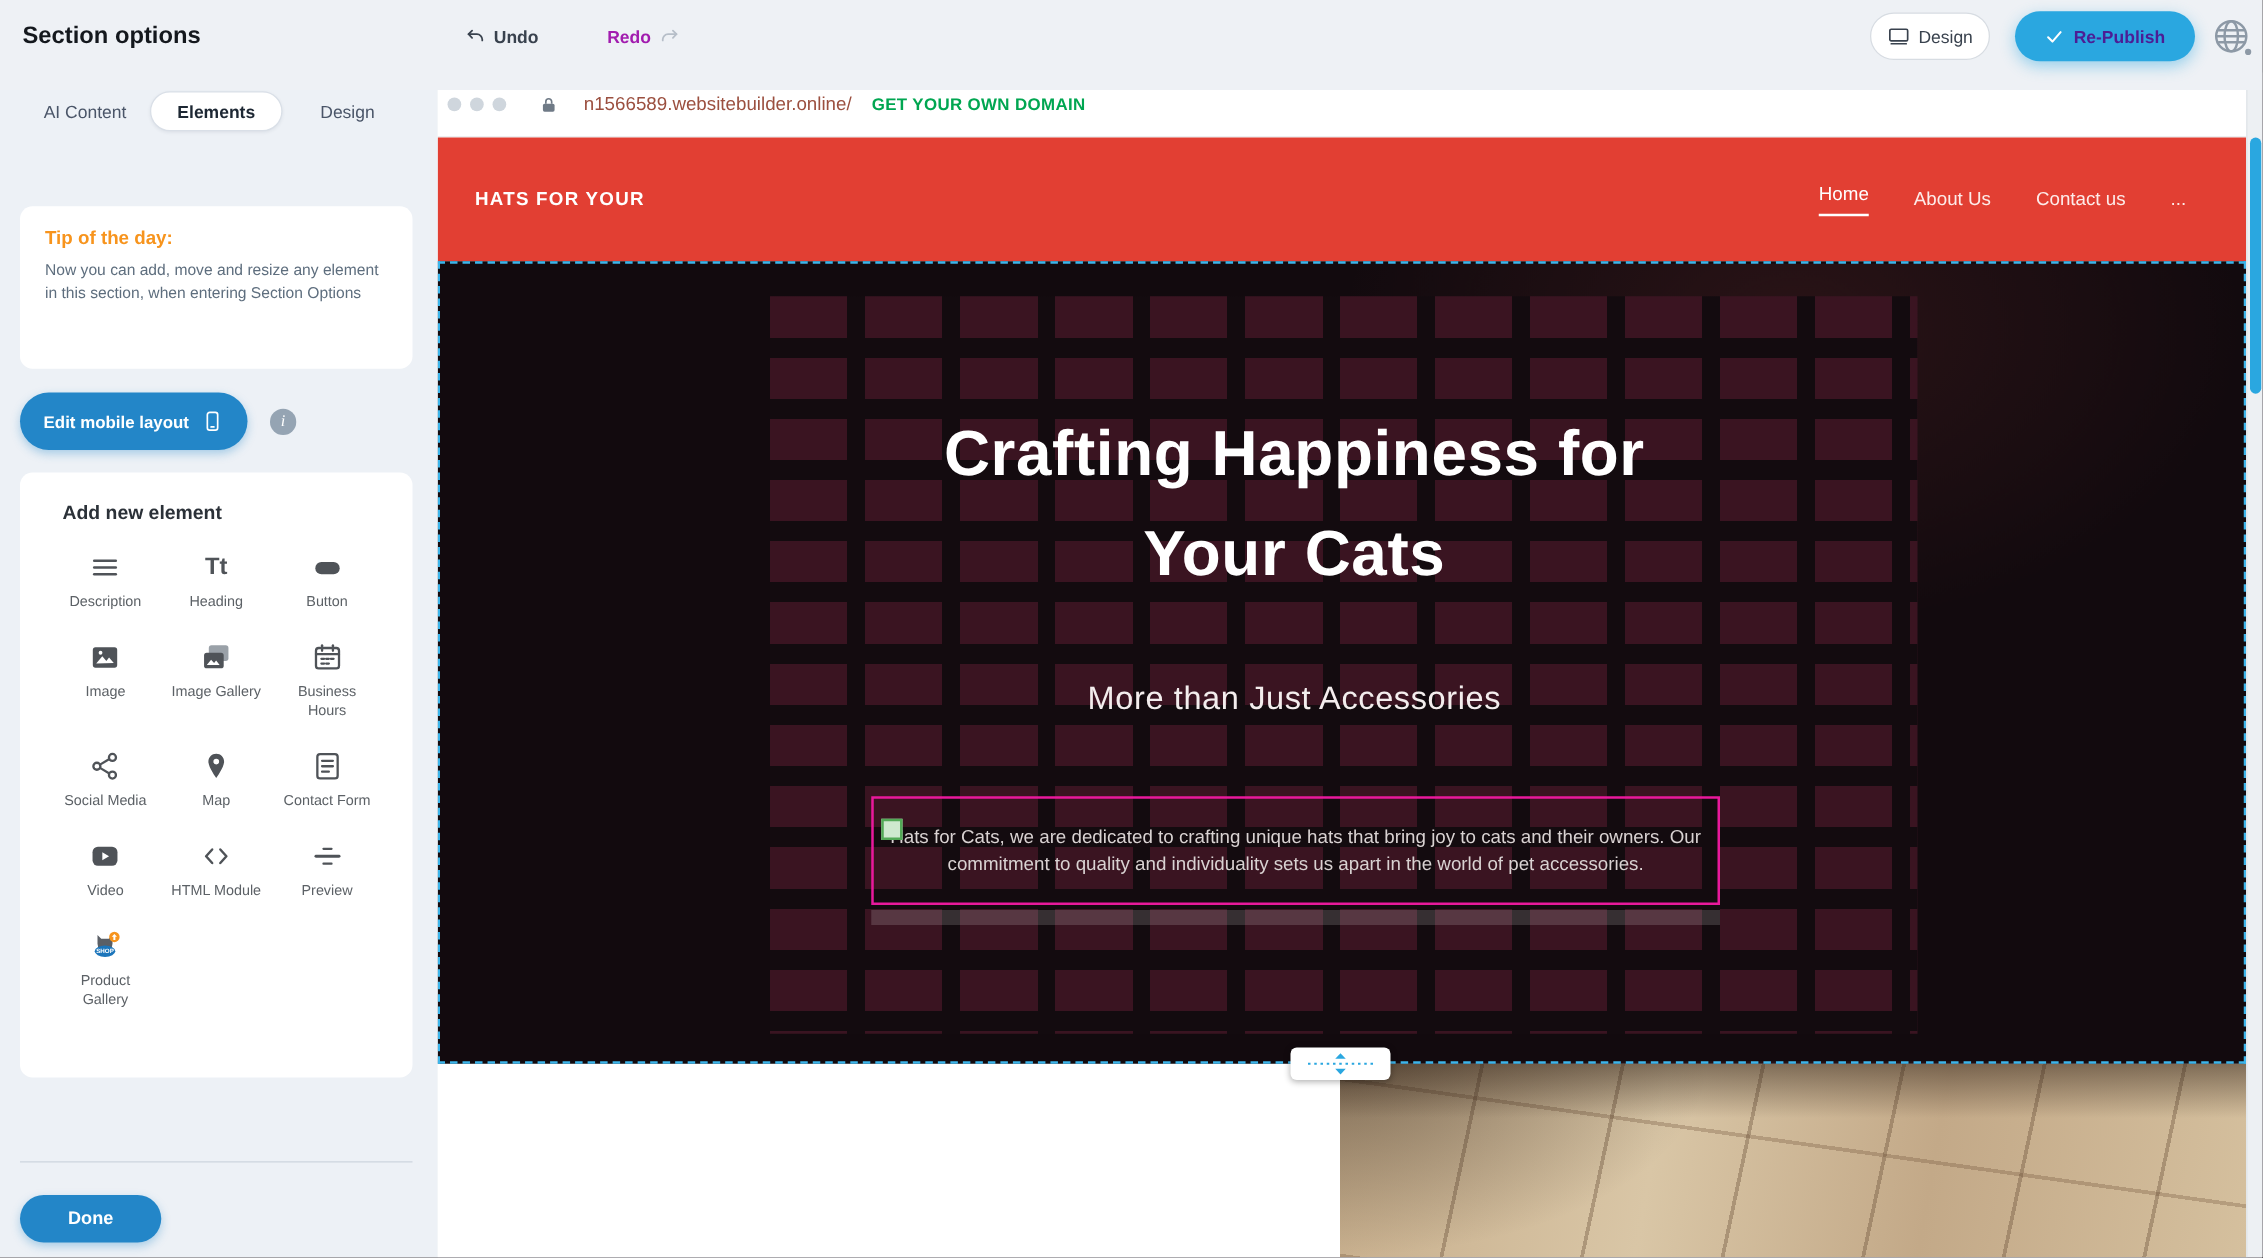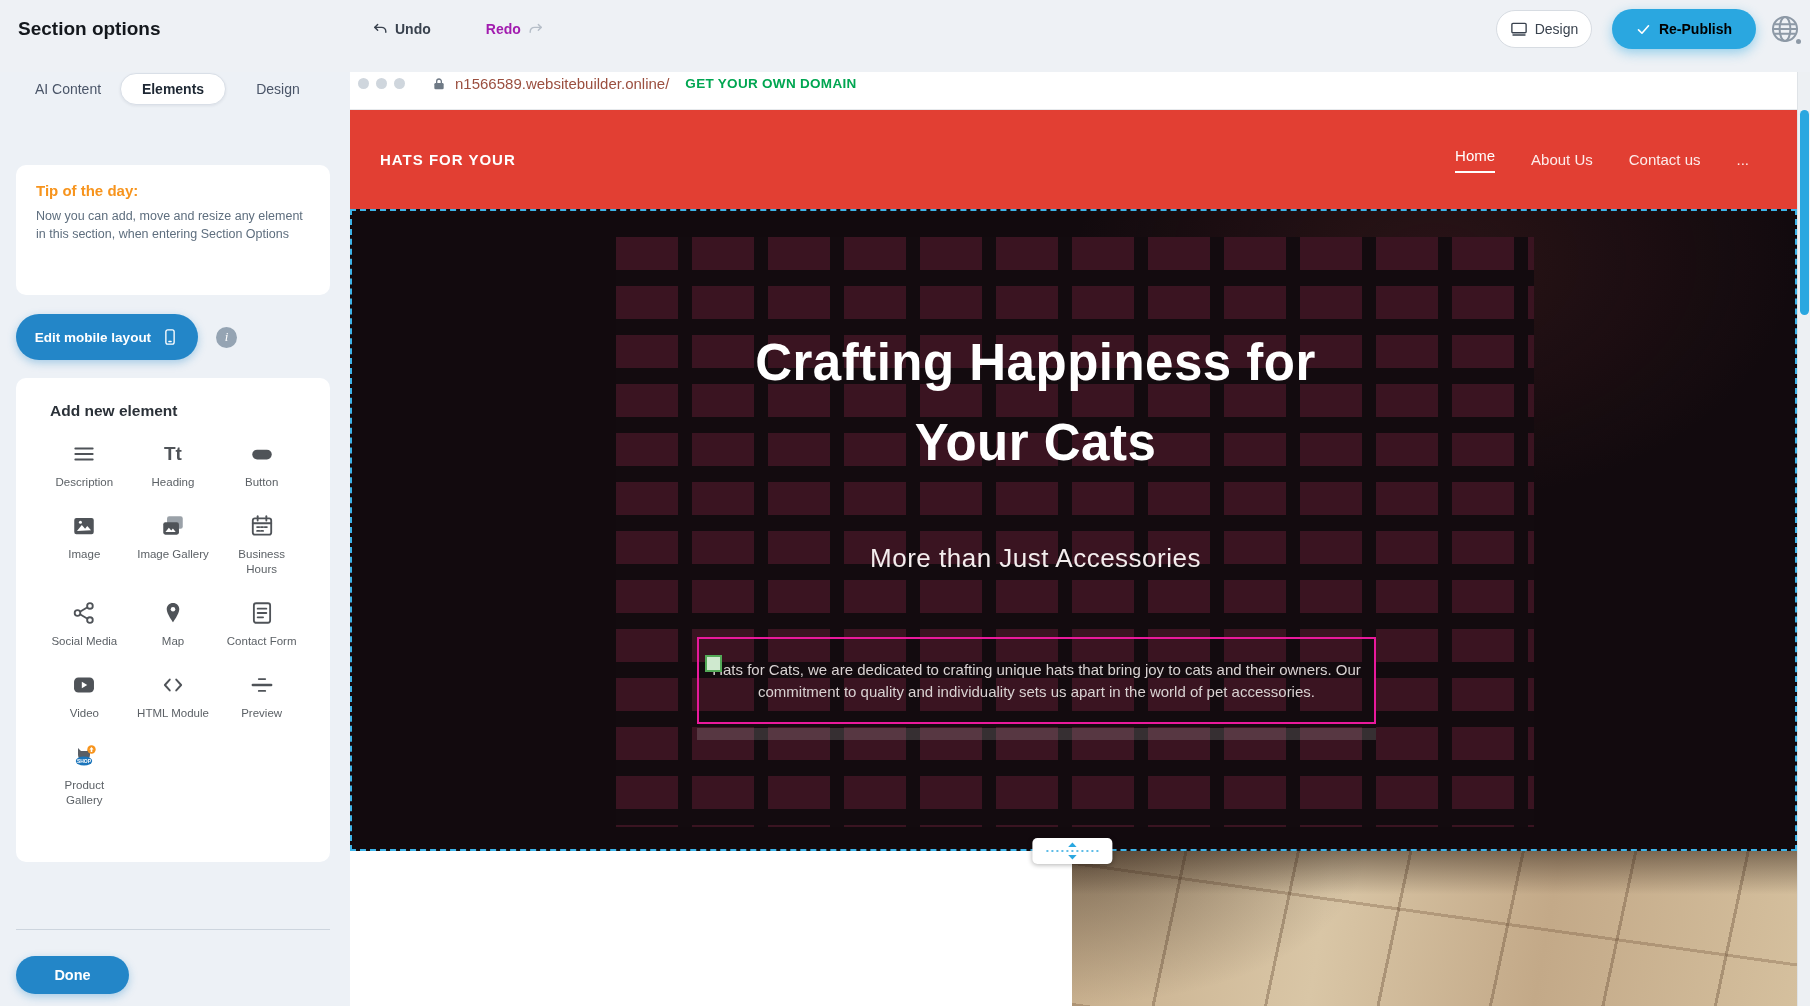--- a/index.html
+++ b/index.html
@@ -8,21 +8,21 @@
   .app { position:relative; width:1810px; height:1006px; overflow:hidden; background:#eef1f5; }
 
   
   .topbar { position:absolute; left:0; top:0; width:100%; height:72px; background:#eef1f5; z-index:40; }
   .tb-title { position:absolute; left:18px; top:0; line-height:58px; font-size:19px; font-weight:700; color:#14181d; }
   .undo-redo { position:absolute; left:372px; top:0; height:58px; display:flex; align-items:center; gap:22px; }
   .ur-item { display:flex; align-items:center; gap:6px; font-size:14px; font-weight:600; color:#39424e; cursor:pointer; }
   .ur-item.disabled { color:#a21caf; cursor:default;padding-left:33px; }
   .tb-right { position:absolute; right:0; top:0; height:58px; width:100%; }
   .btn-preview { position:absolute; left:1496px; top:10px; height:38px; width:96px; border-radius:19px; background:#fff; border:1px solid #d7dce2; display:flex; align-items:center; justify-content:center; gap:7px; font-size:14px; color:#39424e; cursor:pointer; }
-  .btn-republish { position:absolute; left:1612px; top:9px; height:40px; width:144px; border-radius:20px; background:var(--accent,#2aa7e0); color:#000000; display:flex; align-items:center; justify-content:center; gap:8px; font-size:14px; font-weight:600; cursor:pointer; box-shadow:0 4px 12px rgba(42,167,224,.45); }
+  .btn-republish { position:absolute; left:1612px; top:9px; height:40px; width:144px; border-radius:20px; background:var(--accent,#2aa7e0); color:#4c1d95; display:flex; align-items:center; justify-content:center; gap:8px; font-size:14px; font-weight:600; cursor:pointer; box-shadow:0 4px 12px rgba(42,167,224,.45); }
   .globe-btn { position:absolute; left:1768px; top:12px; width:34px; height:34px; cursor:pointer; }
   .globe-btn::after { content:""; position:absolute; right:1px; bottom:2px; width:5px; height:5px; border-radius:50%; background:#8d99a6; }
 
   
   .sidebar { position:absolute; left:0; top:58px; bottom:0; width:350px; background:#edf1f6; padding:15px 16px 0; z-index:30; }
   .seg-tabs { display:flex; width:314px; height:32px; align-items:center; }
   .seg-tab { flex:1; height:32px; display:flex; align-items:center; justify-content:center; font-size:14px; color:#4a5568; border-radius:16px; cursor:pointer; }
   .seg-tab.active { background:#fff; border:1px solid #d9dfe7; font-weight:600; color:#1d2733; box-shadow:0 1px 3px rgba(30,40,60,.08); }
 
   .tip-card { margin-top:60px; width:314px; height:130px; background:#fff; border-radius:10px; padding:17px 20px; }
@@ -44,21 +44,21 @@
   .sb-divider { position:absolute; left:16px; bottom:76px; width:314px; height:1px; background:#cdd5de; }
   .btn-done { position:absolute; left:16px; bottom:12px; width:113px; height:38px; border-radius:19px; background:var(--btn-blue,#2386c8); color:#fff; font-size:14.5px; font-weight:600; display:flex; align-items:center; justify-content:center; cursor:pointer; box-shadow:0 3px 8px rgba(35,134,200,.35); }
 
   
   .content { position:absolute; left:350px; top:58px; right:13px; bottom:0; background:#fff; overflow:hidden; }
 
   .browser-bar { height:52px; background:#fff; border-bottom:1px solid #e6e9ec; display:flex; align-items:center; padding-left:8px; }
   .win-dots { display:flex; gap:7px; }
   .win-dots span { width:11px; height:11px; border-radius:50%; background:#cfd6dd; }
   .lock-icon { margin-left:26px; display:flex; }
-  .url-text { margin-left:8px; font-size:15px; color:var(--url-brown,#9b4f3f); }
+  .url-text { margin-left:20px; font-size:15px; color:var(--url-brown,#9b4f3f); }
   .domain-cta { margin-left:16px; font-size:13.5px; font-weight:700; letter-spacing:.3px; color:var(--domain-green,#00a651); cursor:pointer; }
 
   .site-header { height:99px; background:var(--header-red,#e23f33); display:flex; align-items:center; }
   .site-logo { margin-left:30px; font-size:15px; font-weight:700; letter-spacing:1px; color:#fff; }
   .site-nav { margin-left:auto; margin-right:48px; display:flex; align-items:center; gap:36px; font-size:15px; color:#fdecea; }
   .nav-item { cursor:pointer; padding-bottom:0; }
   .nav-item.active { color:#fff; border-bottom:2px solid #fff; padding-bottom:7px; }
 
   .hero { position:relative; height:642px; background:radial-gradient(600px 400px at 75% 8%, rgba(150,60,60,.18), transparent 60%), var(--hero-bg,#120a0e); border:2px dashed #3db5ea; }
   .tiles { position:absolute; left:264px; top:26px; width:918px; height:590px;

